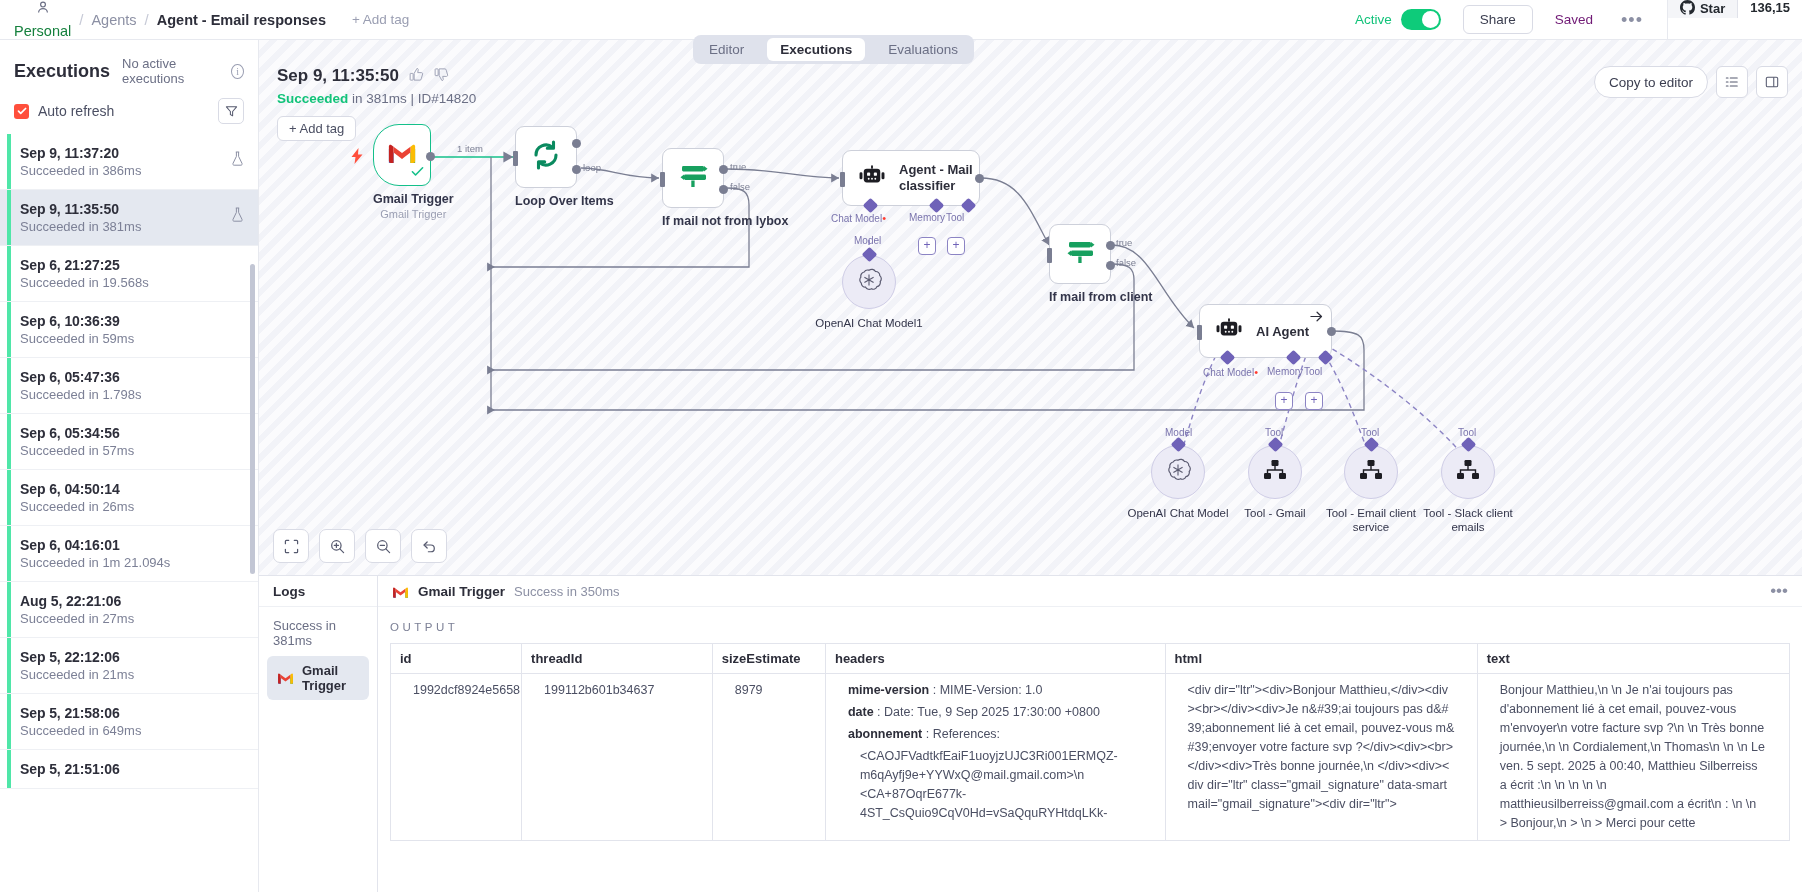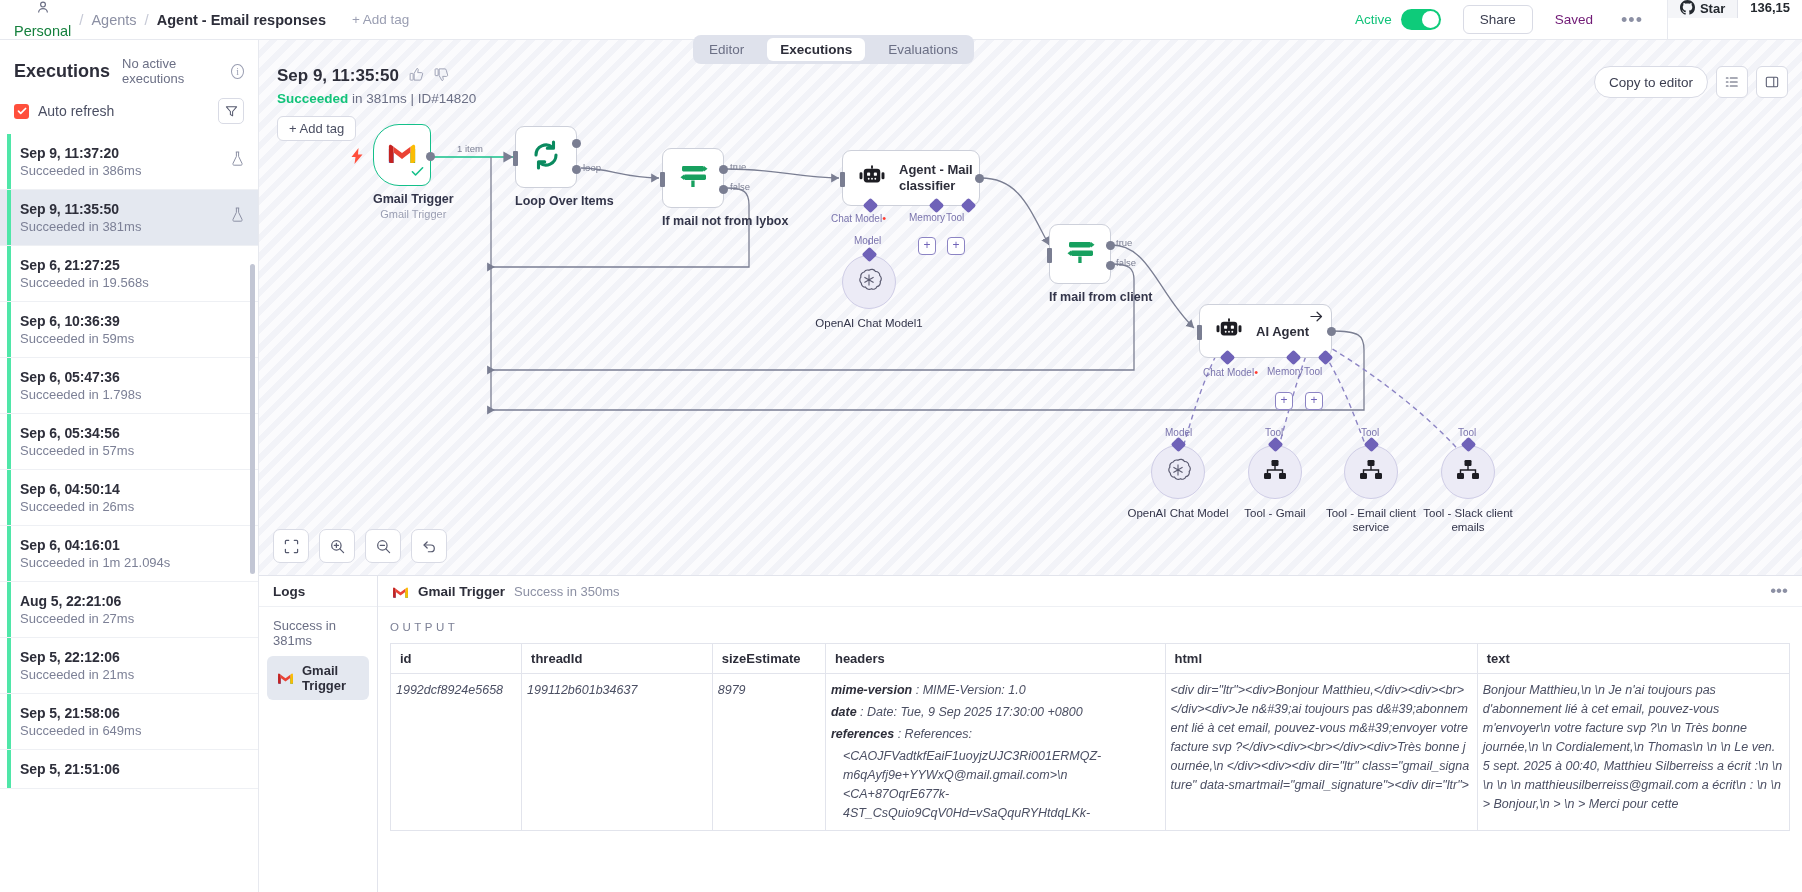--- a/index.html
+++ b/index.html
@@ -179,21 +179,21 @@
   .out-dots { margin-left: auto; color: #8c90a4; font-size: 17px; line-height: 8px; }
   .out-body { padding: 14px 12px 0 12px; }
   .out-title { font-size: 11.5px; letter-spacing: 3.5px; color: #7c8096; margin-bottom: 10px; }
   table.outtable { border-collapse: collapse; table-layout: fixed; width: 1400px; }
   table.outtable th {
     text-align: left; font-size: 13px; font-weight: 600; color: #2d2e3a;
     border: 1px solid #e2e4ec; padding: 7px 9px; background: #fff;
   }
   table.outtable td {
     vertical-align: top; font-size: 12.5px; color: #4b4f63;
-    border: 1px solid #e2e4ec; padding: 7px 5px; line-height: 1.52; font-style: italic;
+    border: 1px solid #e2e4ec; padding: 7px 22px; line-height: 1.52;
   }
   .kv-key { font-weight: 700; color: #2d2e3a; }
   .kv-line { margin-bottom: 3px; }
   .kv-ind { padding-left: 12px; color: #4b4f63; }
   .mono-wrap { word-break: break-all; }
   .gmail-mini { display: inline-block; width: 17px; height: 13px; }
 </style>
 </head>
 <body>
 
@@ -747,21 +747,21 @@
             </tr>
           </thead>
           <tbody>
             <tr>
               <td>1992dcf8924e5658</td>
               <td>199112b601b34637</td>
               <td>8979</td>
               <td>
                 <div class="kv-line"><span class="kv-key">mime-version</span> : <span>MIME-Version: 1.0</span></div>
                 <div class="kv-line"><span class="kv-key">date</span> : <span>Date: Tue, 9 Sep 2025 17:30:00 +0800</span></div>
-                <div class="kv-line"><span class="kv-key">references</span> : <span>References:</span></div>
+                <div class="kv-line"><span class="kv-key">abonnement</span> : <span>References:</span></div>
                 <div class="kv-ind mono-wrap">&lt;CAOJFVadtkfEaiF1uoyjzUJC3Ri001ERMQZ-</div>
                 <div class="kv-ind mono-wrap">m6qAyfj9e+YYWxQ@mail.gmail.com&gt;\n</div>
                 <div class="kv-ind mono-wrap">&lt;CA+87OqrE677k-</div>
                 <div class="kv-ind mono-wrap">4ST_CsQuio9CqV0Hd=vSaQquRYHtdqLKk-</div>
               </td>
               <td class="mono-wrap">&lt;div dir="ltr"&gt;&lt;div&gt;Bonjour Matthieu,&lt;/div&gt;&lt;div&gt;&lt;br&gt;&lt;/div&gt;&lt;div&gt;Je n&amp;#39;ai toujours pas d&amp;#39;abonnement lié à cet email, pouvez-vous m&amp;#39;envoyer votre facture svp ?&lt;/div&gt;&lt;div&gt;&lt;br&gt;&lt;/div&gt;&lt;div&gt;Très bonne journée,\n &lt;/div&gt;&lt;div&gt;&lt;div dir="ltr" class="gmail_signature" data-smartmail="gmail_signature"&gt;&lt;div dir="ltr"&gt;</td>
               <td>Bonjour Matthieu,\n \n Je n'ai toujours pas d'abonnement lié à cet email, pouvez-vous m'envoyer\n votre facture svp ?\n \n Très bonne journée,\n \n Cordialement,\n Thomas\n \n \n Le ven. 5 sept. 2025 à 00:40, Matthieu Silberreiss a écrit :\n \n \n \n \n matthieusilberreiss@gmail.com a écrit\n : \n \n &gt; Bonjour,\n &gt; \n &gt; Merci pour cette</td>
             </tr>
           </tbody>
         </table>

